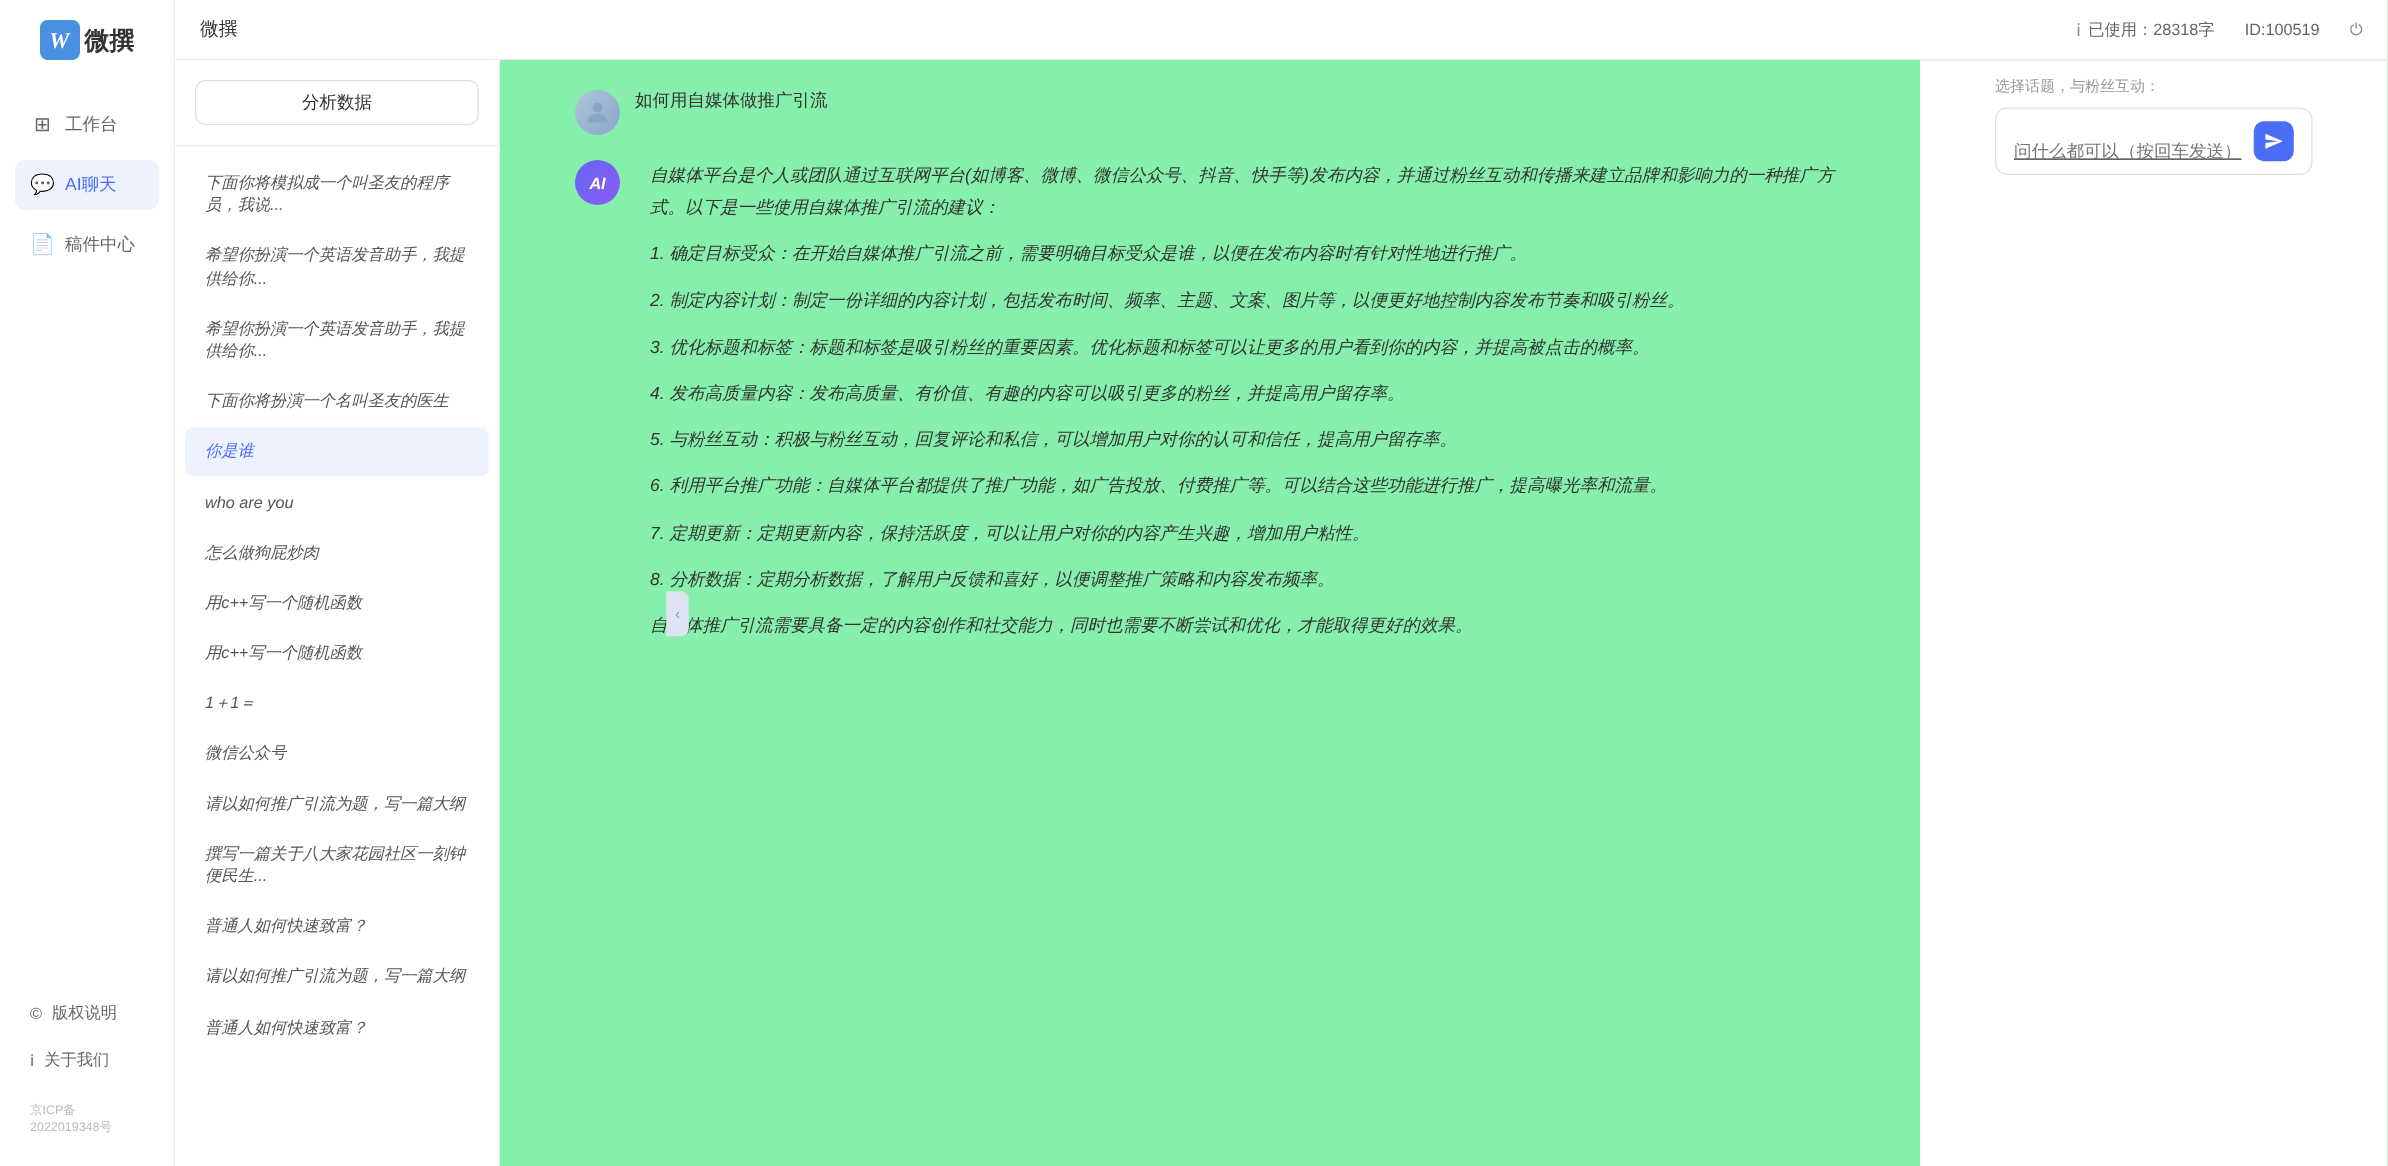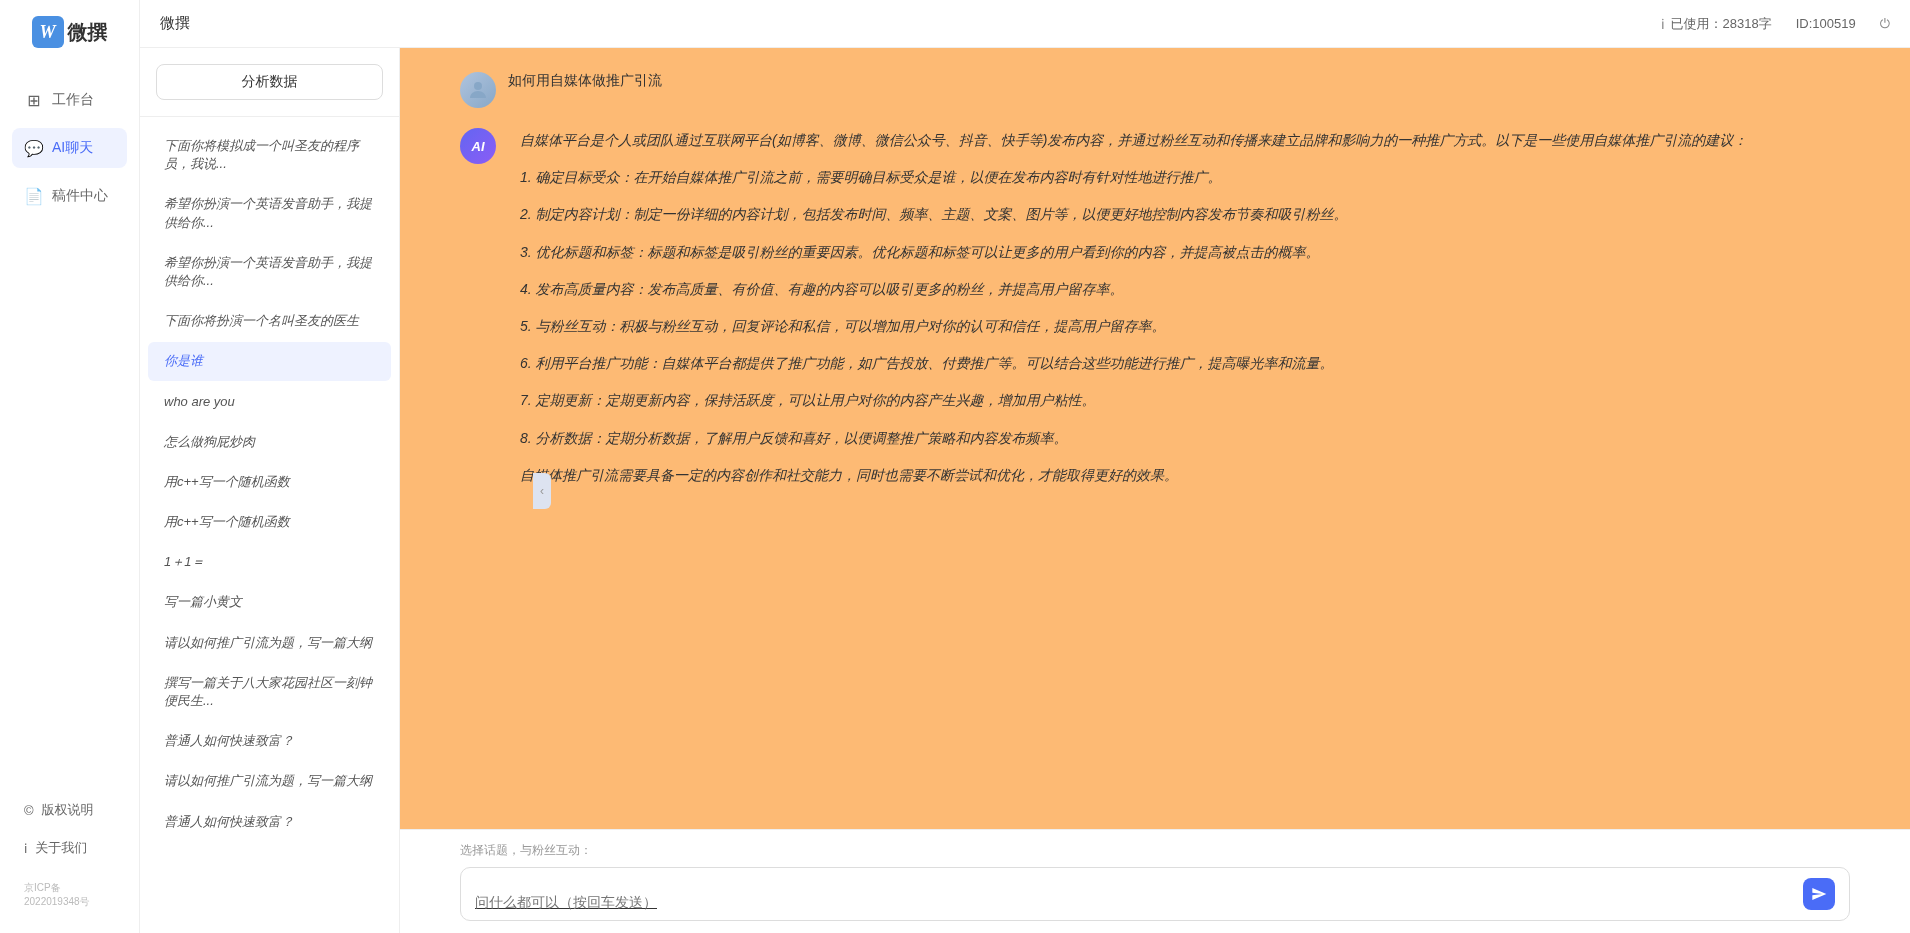--- a/index.html
+++ b/index.html
@@ -35,21 +35,21 @@
     .chat-list-header { padding: 16px; border-bottom: 1px solid #eee; }
     .new-chat-btn { width: 100%; padding: 8px; background: #fff; border: 1px solid #ddd; border-radius: 8px; text-align: center; cursor: pointer; font-size: 14px; color: #333; }
     .chat-items { flex: 1; overflow-y: auto; padding: 8px 0; font-style: italic; }
     .chat-item { padding: 10px 16px; cursor: pointer; font-size: 13px; color: #555; line-height: 1.4; border-radius: 6px; margin: 2px 8px; }
     .chat-item.active { background: #eef2ff; color: #4A6CF7; }
 
     
     .collapse-btn { position: absolute; left: 393px; top: 50%; transform: translateY(-50%); width: 18px; height: 36px; background: #dde3f0; border-radius: 0 6px 6px 0; display: flex; align-items: center; justify-content: center; cursor: pointer; z-index: 10; color: #999; font-size: 12px; }
 
     
-    .chat-main { flex: 1; display: flex; flex-direction: column; background: #fdba74; overflow: hidden; position: relative; }
+    .chat-main { flex: 1; display: flex; flex-direction: row; background: #86efac; overflow: hidden; position: relative; }
 
     
     .messages-area { flex: 1; overflow-y: auto; padding: 24px 60px; display: flex; flex-direction: column; gap: 20px; }
 
     
     .msg-user { display: flex; align-items: flex-start; gap: 12px; }
     .msg-content { flex: 1; }
     .msg-text-user { font-size: 14px; color: #333; padding-top: 6px; }
 
     
@@ -132,21 +132,21 @@
         <div class="chat-item">下面你将模拟成一个叫圣友的程序员，我说...</div>
         <div class="chat-item">希望你扮演一个英语发音助手，我提供给你...</div>
         <div class="chat-item">希望你扮演一个英语发音助手，我提供给你...</div>
         <div class="chat-item">下面你将扮演一个名叫圣友的医生</div>
         <div class="chat-item active">你是谁</div>
         <div class="chat-item">who are you</div>
         <div class="chat-item">怎么做狗屁炒肉</div>
         <div class="chat-item">用c++写一个随机函数</div>
         <div class="chat-item">用c++写一个随机函数</div>
         <div class="chat-item">1＋1＝</div>
-        <div class="chat-item">写一篇小黄文</div>
+        <div class="chat-item">微信公众号</div>
         <div class="chat-item">请以如何推广引流为题，写一篇大纲</div>
         <div class="chat-item">撰写一篇关于八大家花园社区一刻钟便民生...</div>
         <div class="chat-item">普通人如何快速致富？</div>
         <div class="chat-item">请以如何推广引流为题，写一篇大纲</div>
         <div class="chat-item">普通人如何快速致富？</div>
       </div>
     </div>
 
     <div class="collapse-btn">‹</div>
 

